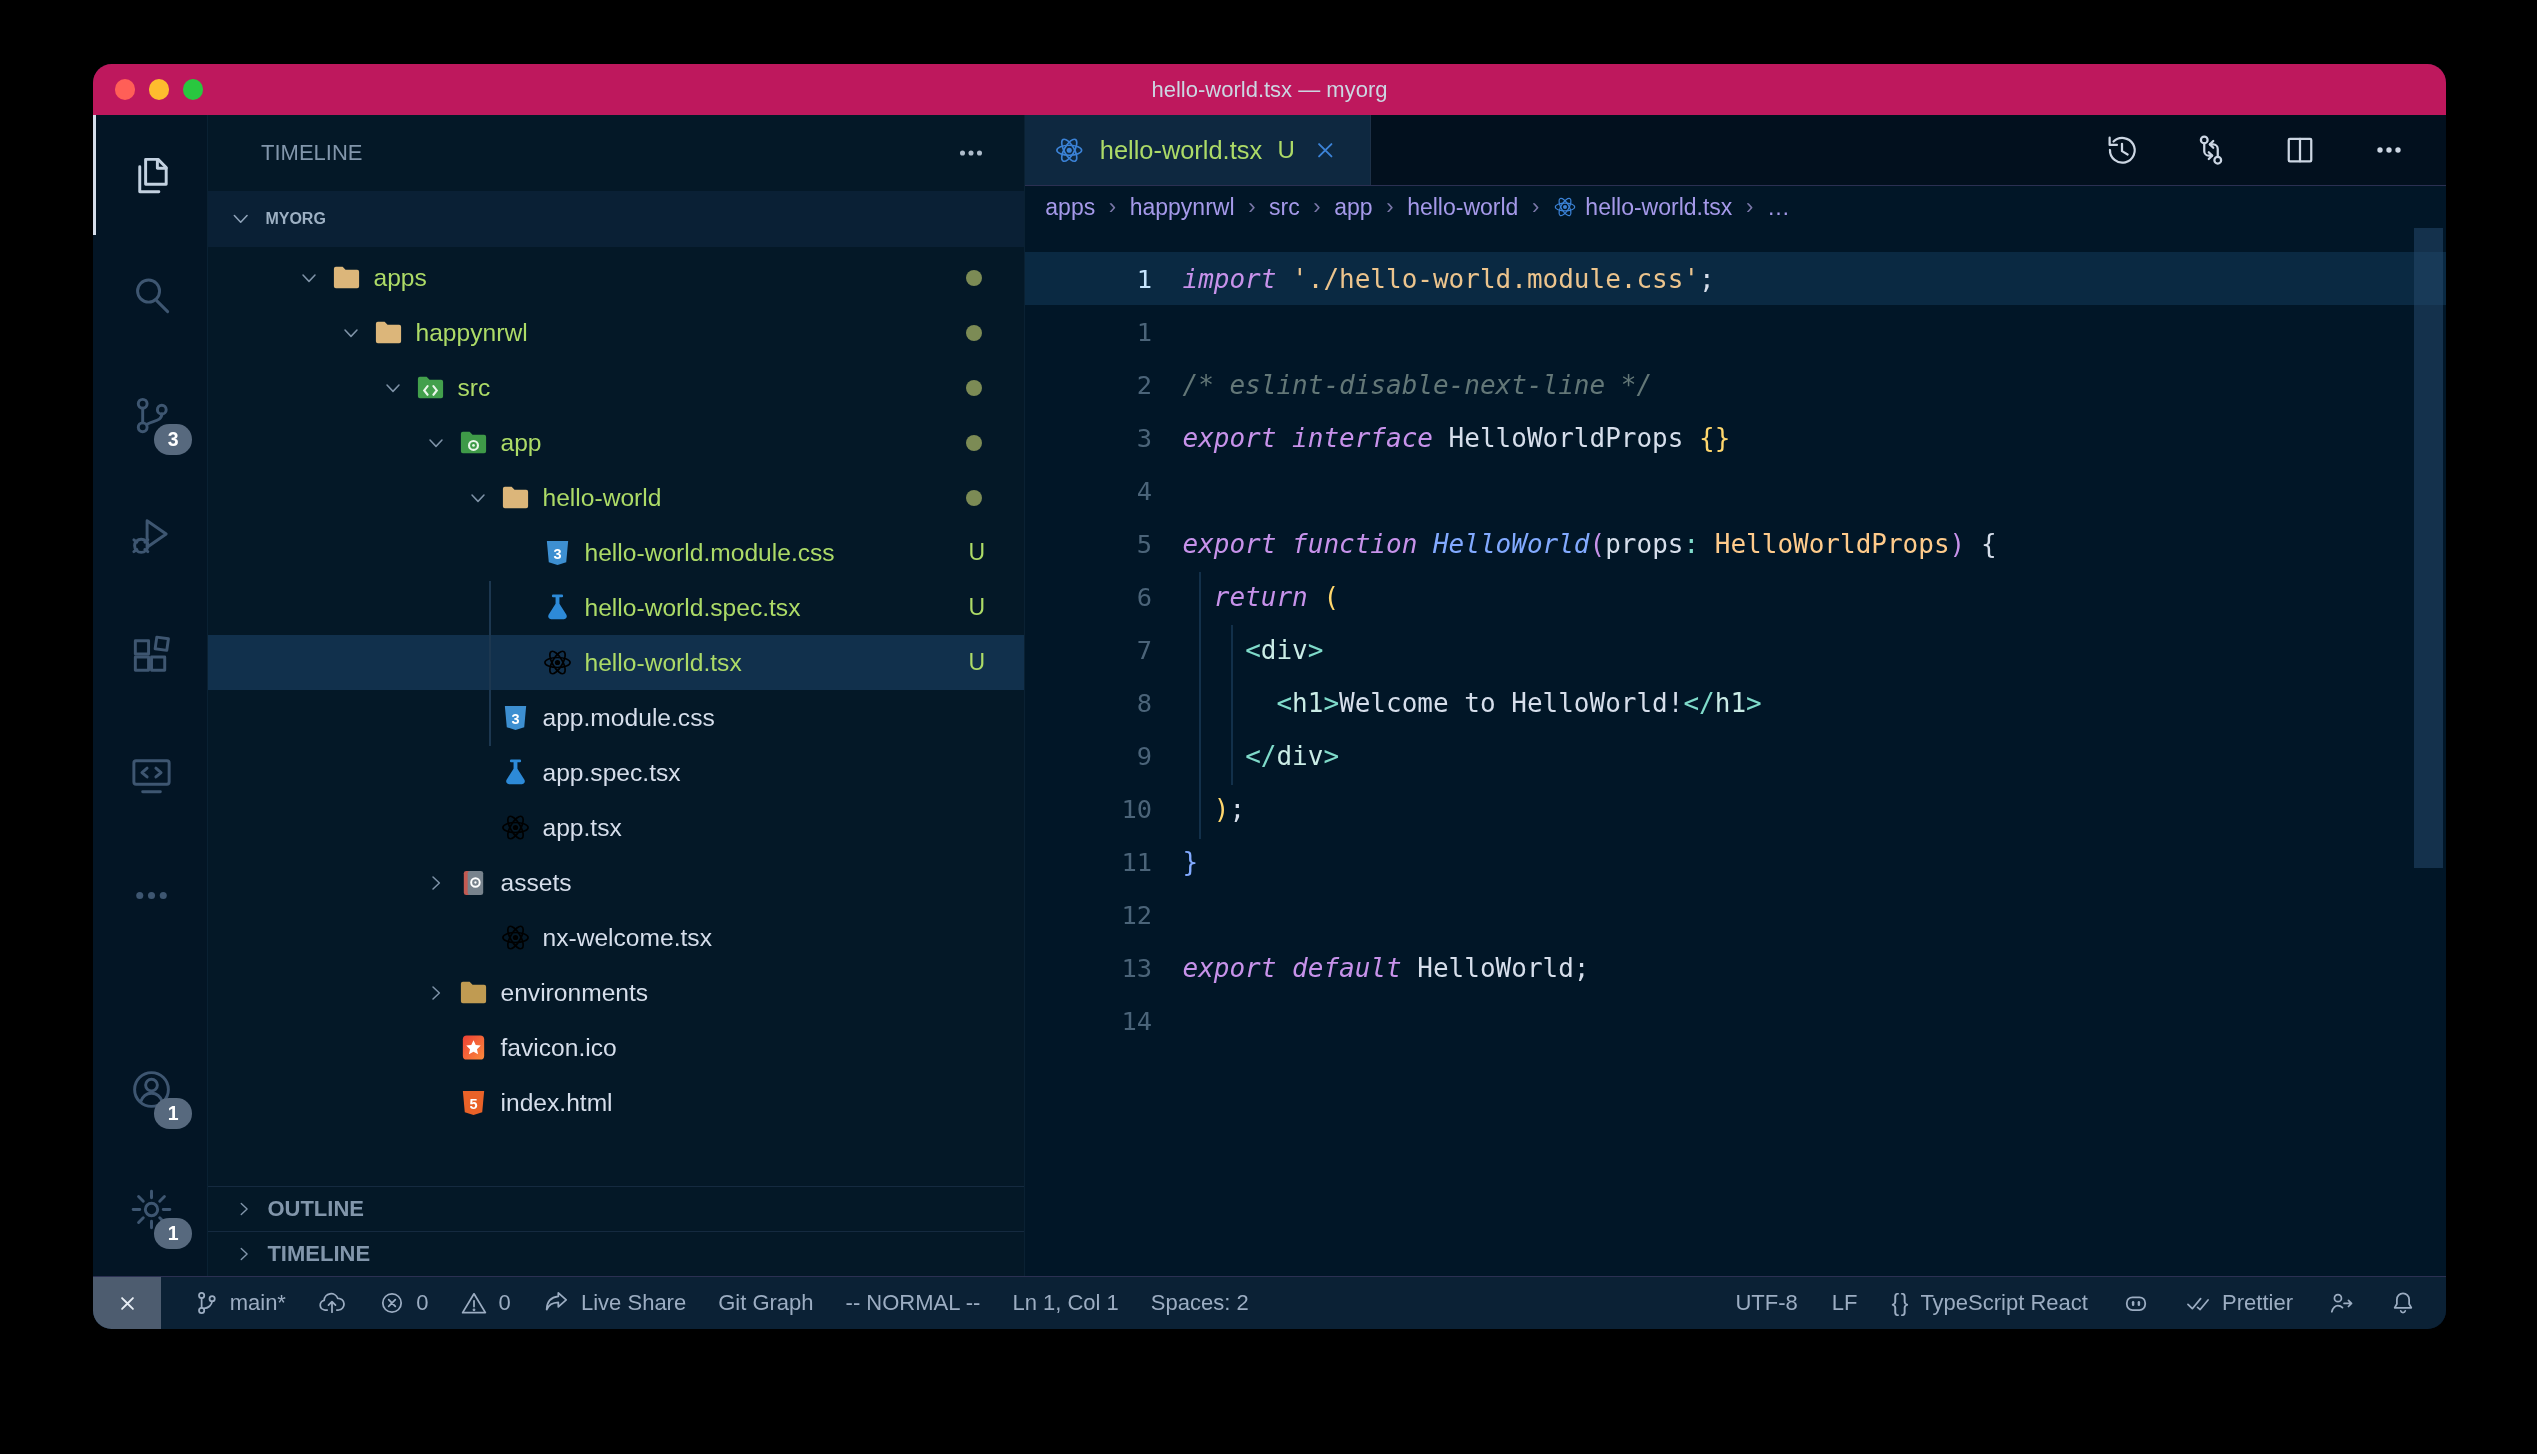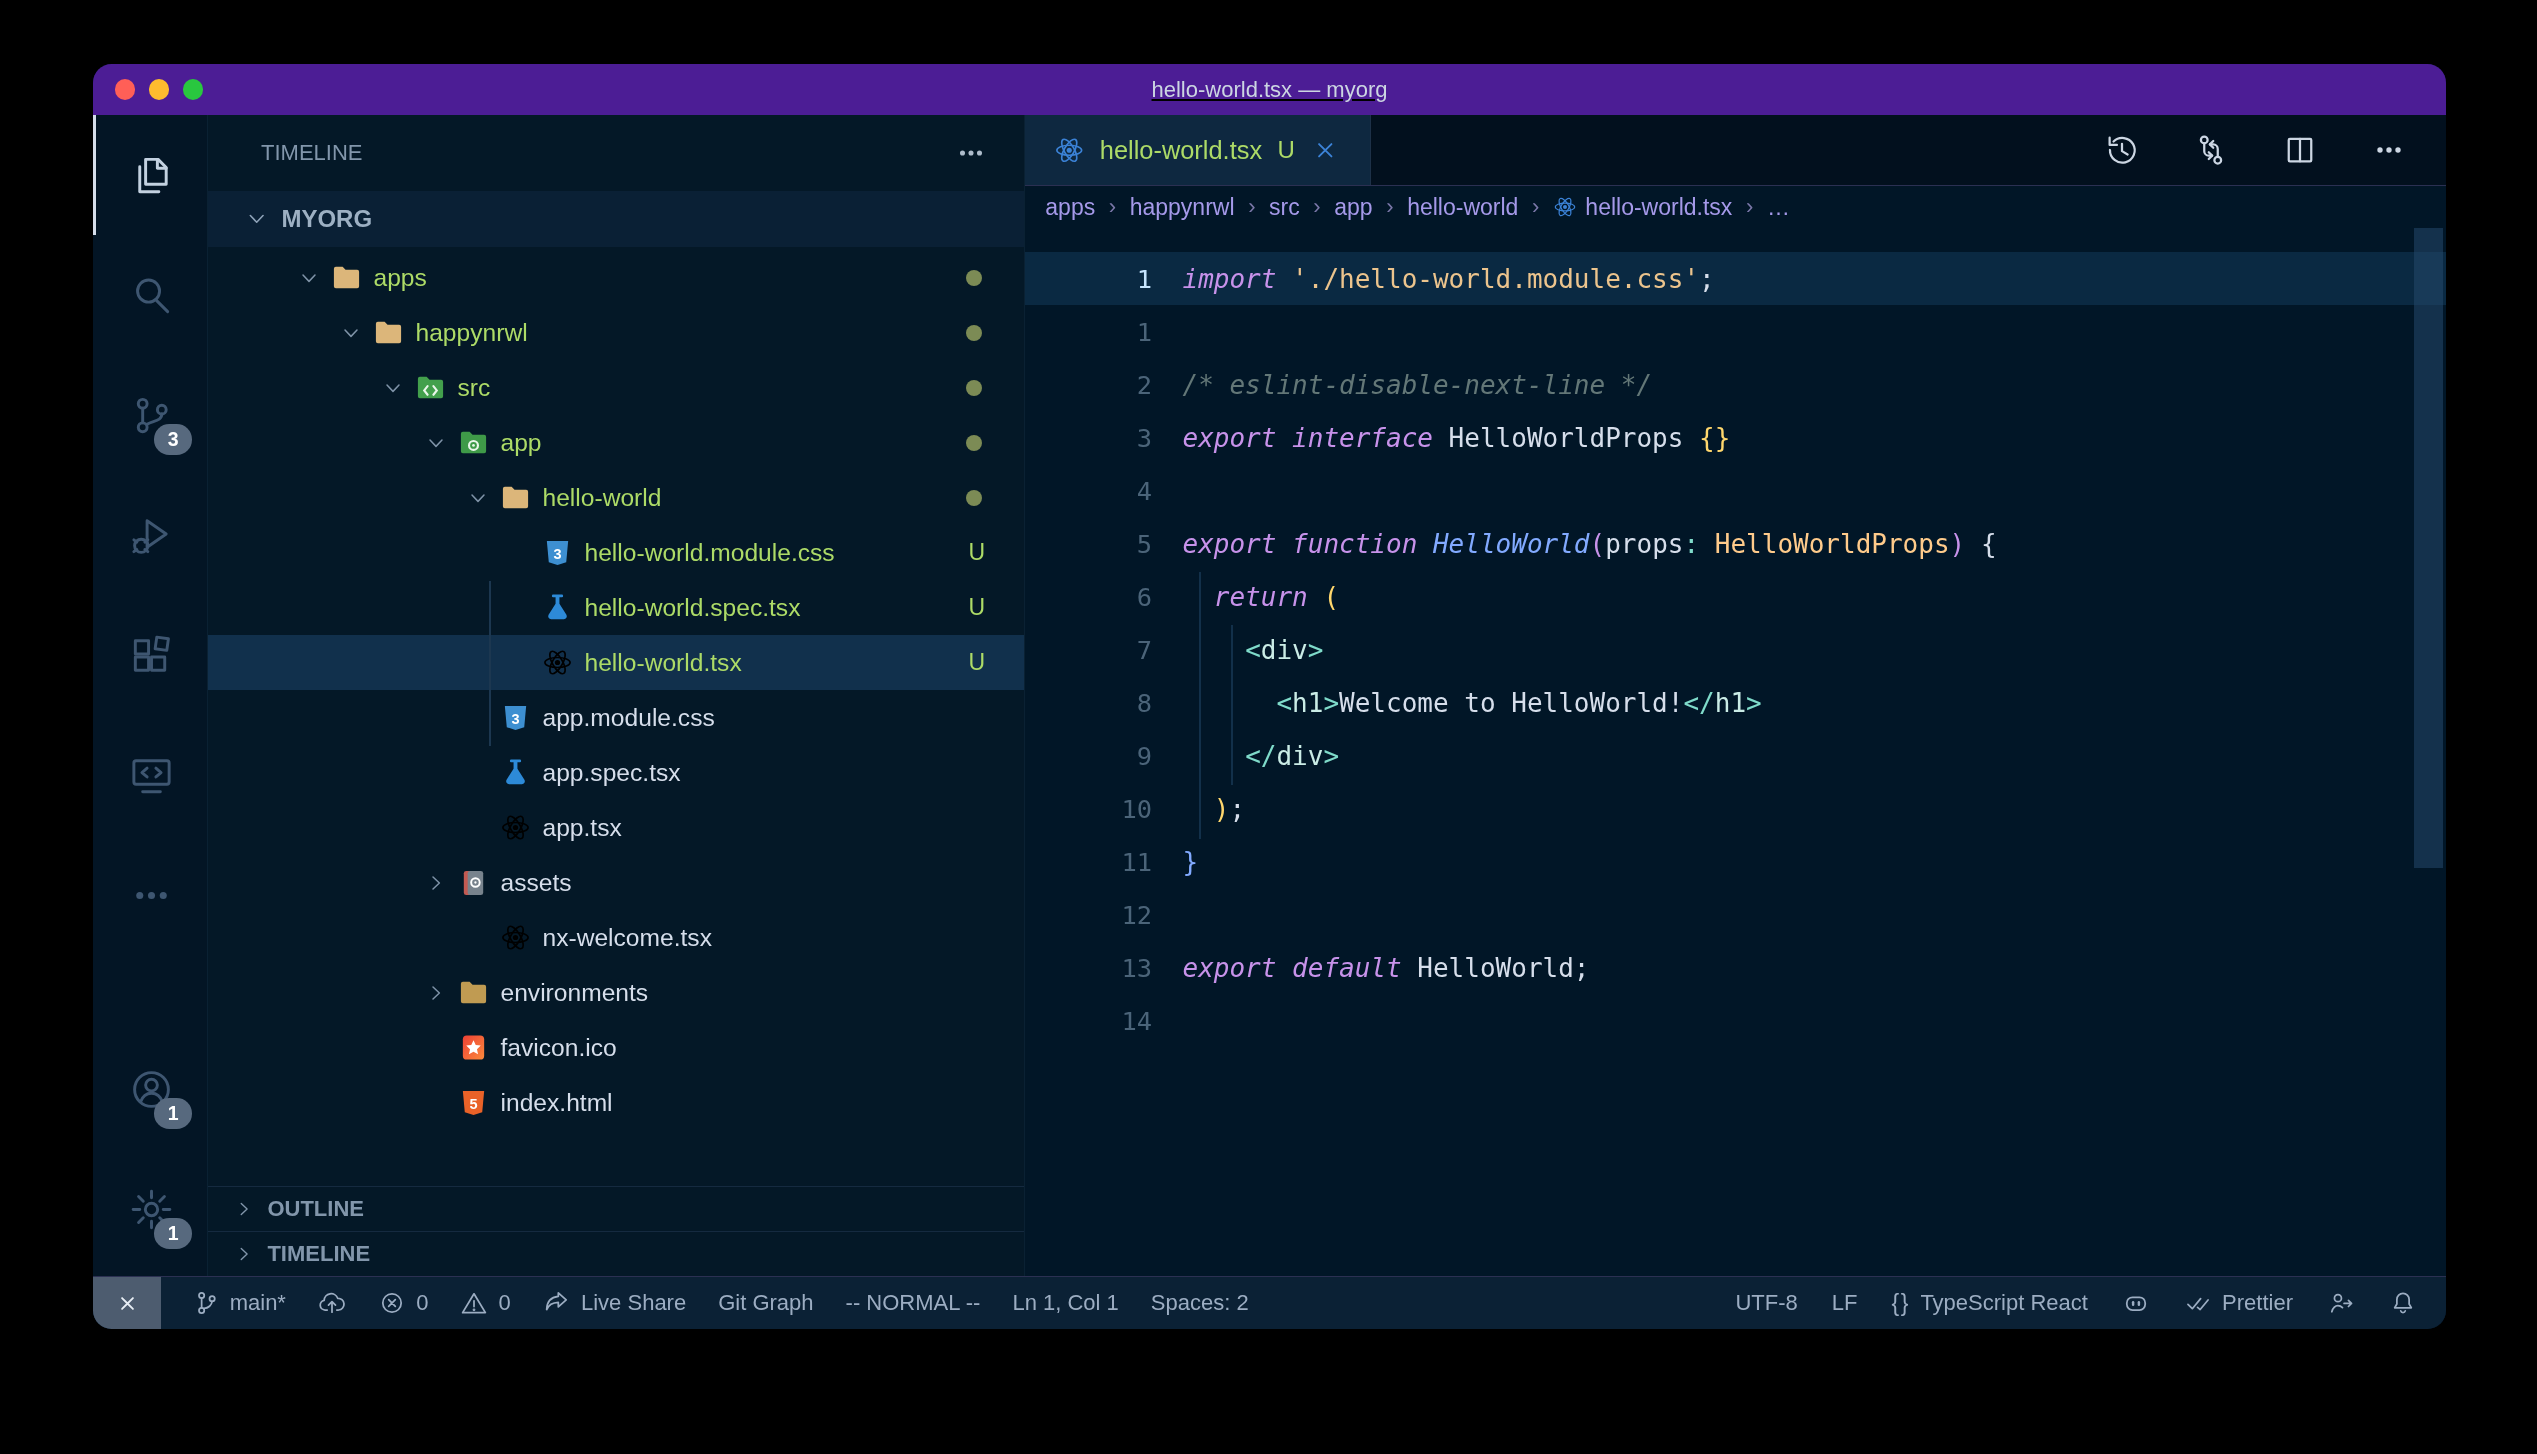--- a/index.html
+++ b/index.html
@@ -1,22 +1,22 @@
 <!DOCTYPE html>
 <html style="--editor_bg: #011627; --accent_green: #addb67; --breadcrumb_purple: #a599e9; --keyword: #c792ea; --string: #ecc48d; --comment: #637777; --function: #82aaff; --type: #ffcb8b; --text: #d6deeb; --gold: #ffd76d; --teal: #7fdbca; --selection_bg: #11304c; --statusbar_bg: #0b2135; --untracked_dot: #7c8b55; --react_blue: #3b82d6; --badge_bg: #57697e;font-size:13.6px"><head>
 <meta charset="utf-8">
 <style>
   html,body{margin:0;padding:0;background:#000;width:2538px;height:1454px;overflow:hidden;
     font-family:"Liberation Sans",sans-serif;-webkit-font-smoothing:antialiased;}
   .window{position:absolute;left:93px;top:64px;width:2353px;height:1265px;border-radius:18.6px;
     background:var(--editor_bg,#011627);overflow:hidden;box-shadow:0 34px 102px rgba(0,0,0,.85);
     display:flex;flex-direction:column;}
   
-  .titlebar{height:51px;flex:0 0 51px;background:#4c1d95;position:relative;display:flex;
-    align-items:center;justify-content:center;text-decoration:underline;}
+  .titlebar{height:51px;flex:0 0 51px;background:#be185d;position:relative;display:flex;
+    align-items:center;justify-content:center;}
   .traffic{position:absolute;left:22px;top:0;height:100%;display:flex;align-items:center;gap:13.6px;}
   .tl{width:20.3px;height:20.3px;border-radius:50%;}
   .tl.red{background:#ff5f57}.tl.yellow{background:#febc2e}.tl.green{background:#29c73f}
   .wtitle{font-size:22px;color:#ccd6e2;}
   
   .main{flex:1;display:flex;min-height:0;}
   
   .activitybar{width:114px;flex:0 0 114px;background:#031525;display:flex;flex-direction:column;
     border-right:0.8px solid #0a2133;}
   .ab-item{height:120px;display:flex;align-items:center;justify-content:center;position:relative;
@@ -28,21 +28,21 @@
     justify-content:center;padding:0 3.4px;}
   .ab-bottom{margin-top:auto;padding-bottom:6.8px;}
   
   .sidebar{width:816px;flex:0 0 816px;background:#041827;display:flex;flex-direction:column;
     border-right:1.7px solid #0a2133;min-height:0;}
   .sb-title{height:76px;flex:0 0 76px;display:flex;align-items:center;padding:0 36px 0 53px;
     color:#8296ab;font-size:22px;}
   .sb-title .sp{flex:1}
   .sb-title .icon svg{width:34px;height:34px;color:#aebccb}
   .sb-root{height:56px;flex:0 0 56px;background:#0a2035;display:flex;align-items:center;
-    padding-left:36px;color:#9db0c3;font-weight:bold;font-size:24px;}
+    padding-left:20px;color:#9db0c3;font-weight:bold;font-size:16px;}
   .sb-root .icon svg{width:25.4px;height:25.4px;color:#8ea2b8;margin-right:12px;}
   .tree{position:relative;margin-top:3.4px;}
   .trow{height:55px;display:flex;align-items:center;position:relative;}
   .trow.sel{background:#11304c;}
   .tchev{width:39px;display:flex;align-items:center;justify-content:center;color:#7f93a8;flex:0 0 39px;}
   .tchev svg{width:24px;height:24px;}
   .ticon{width:37px;display:flex;align-items:center;justify-content:center;flex:0 0 37px;}
   .ticon svg{width:31px;height:31px;}
   .tlabel{margin-left:8.5px;font-size:24.6px;color:#d6deeb;white-space:nowrap;}
   .tlabel.green{color:var(--accent_green,#addb67);}

